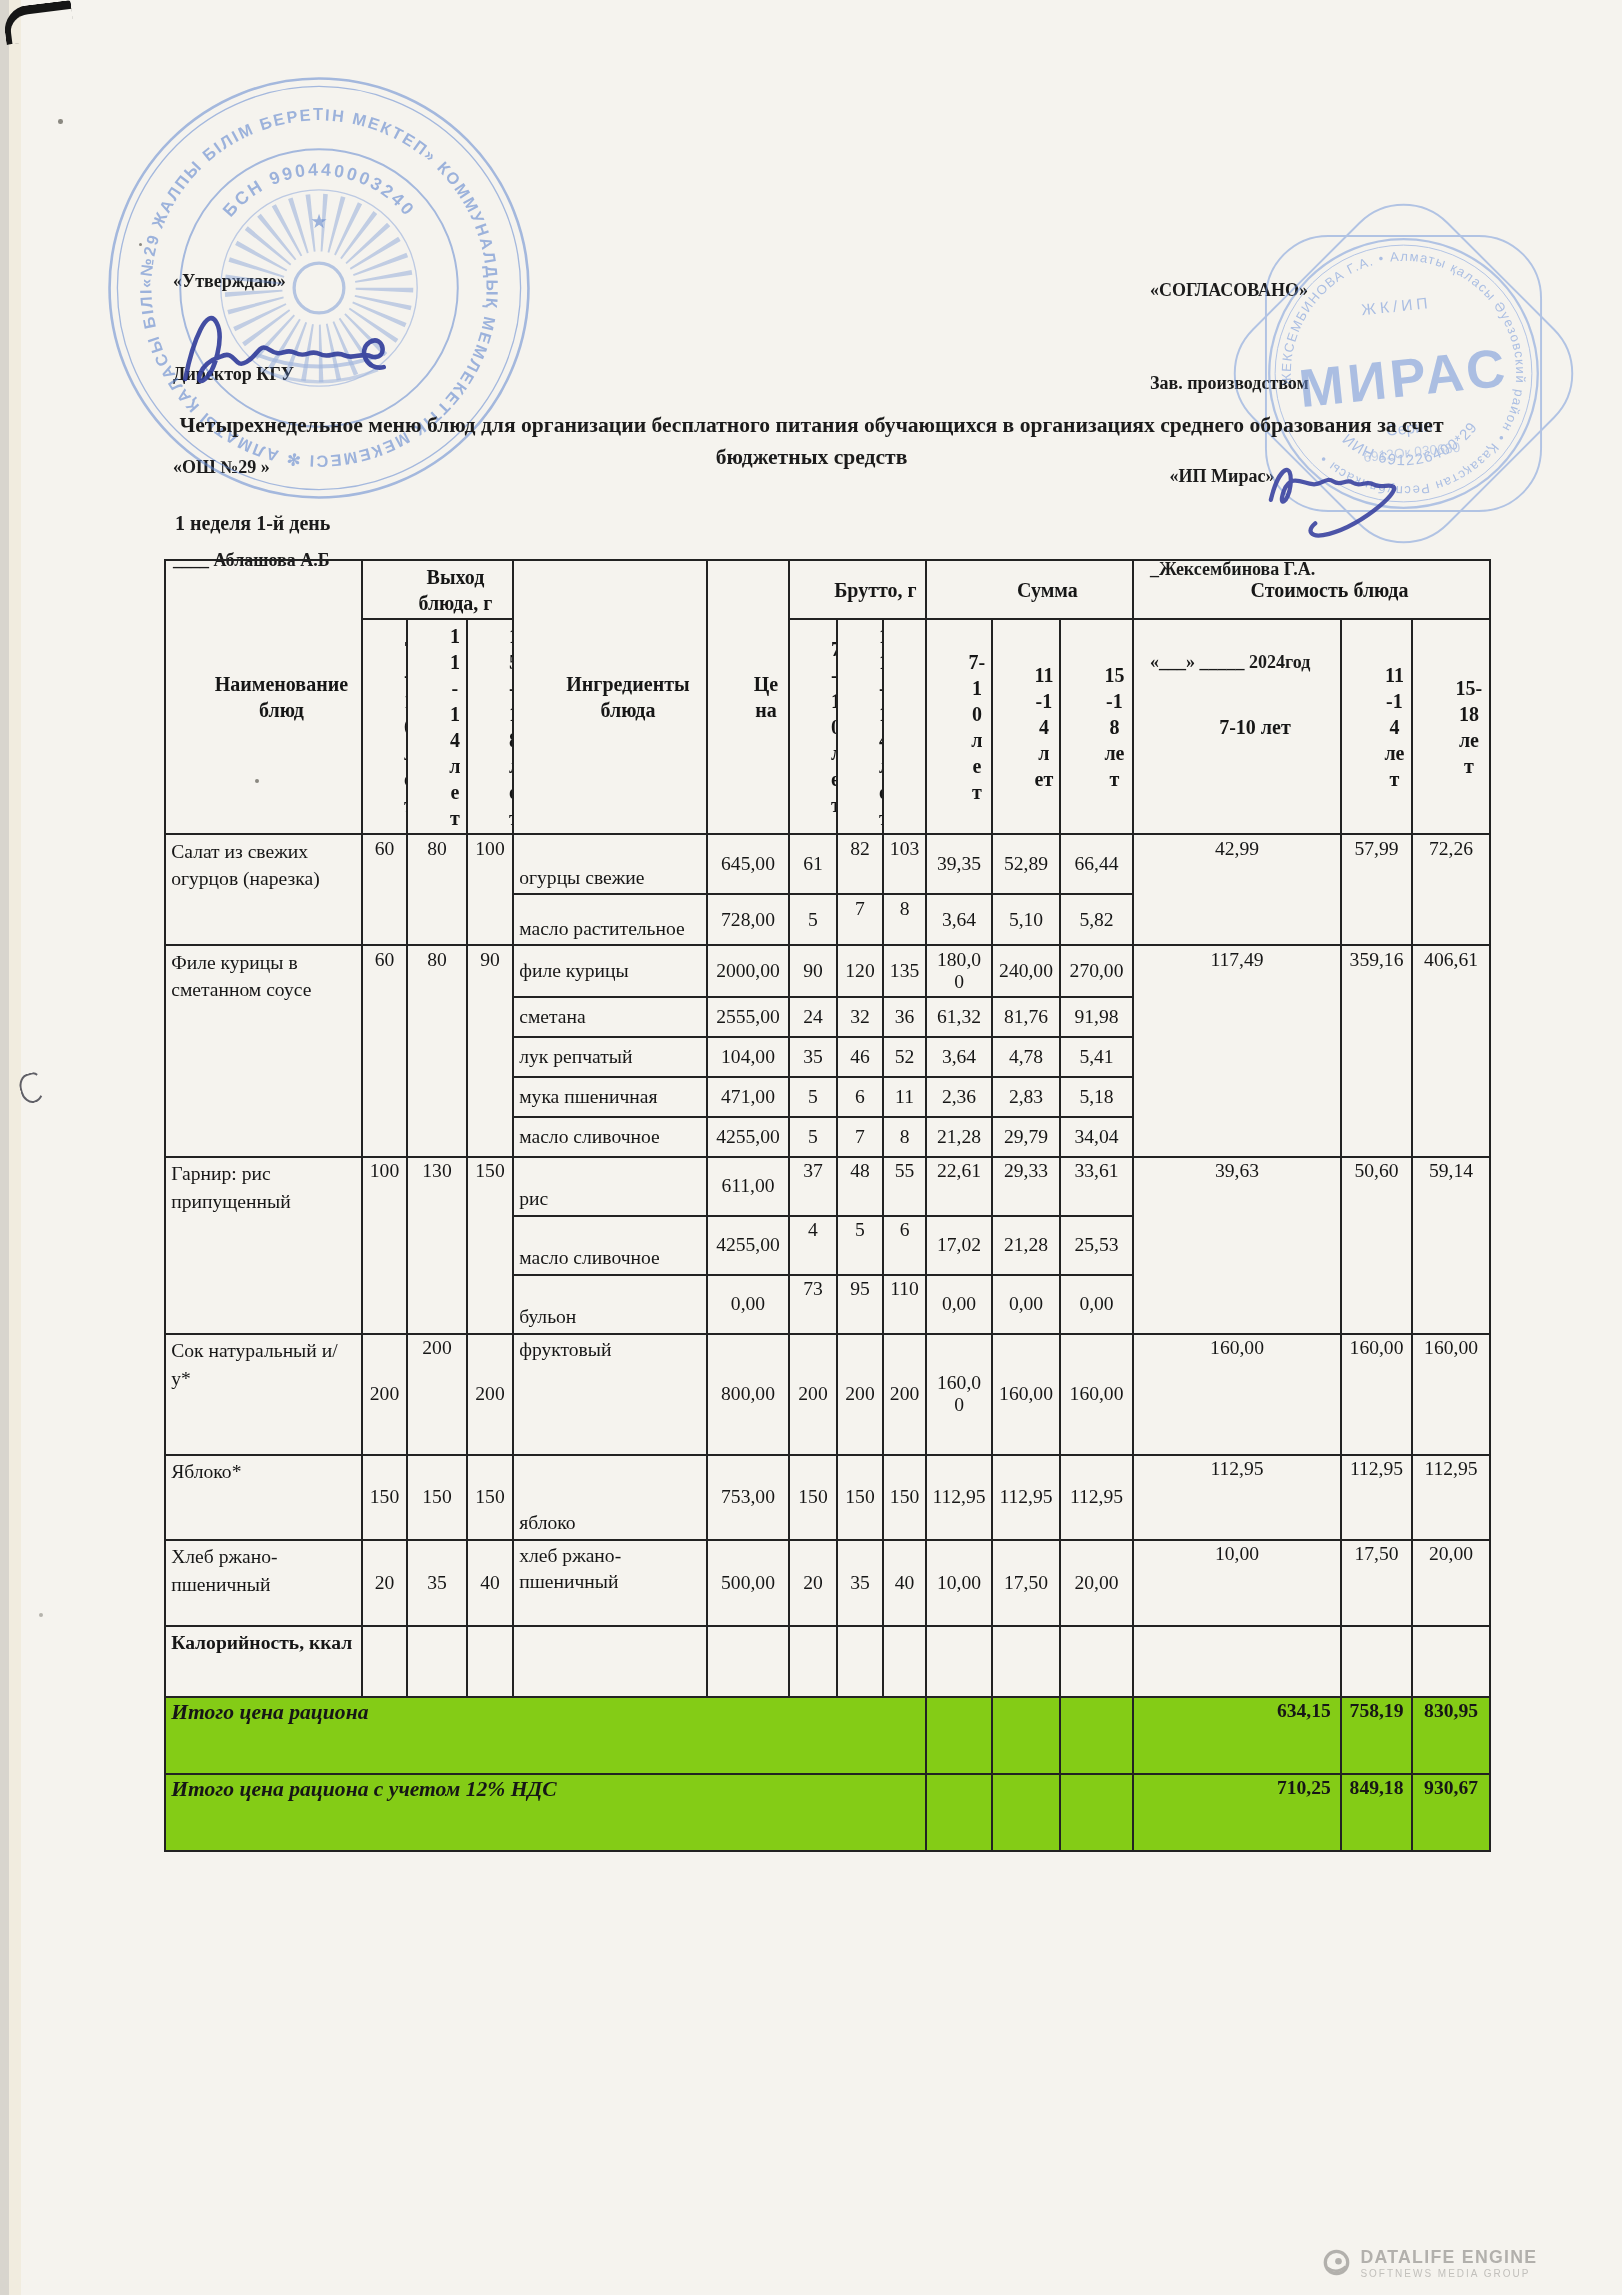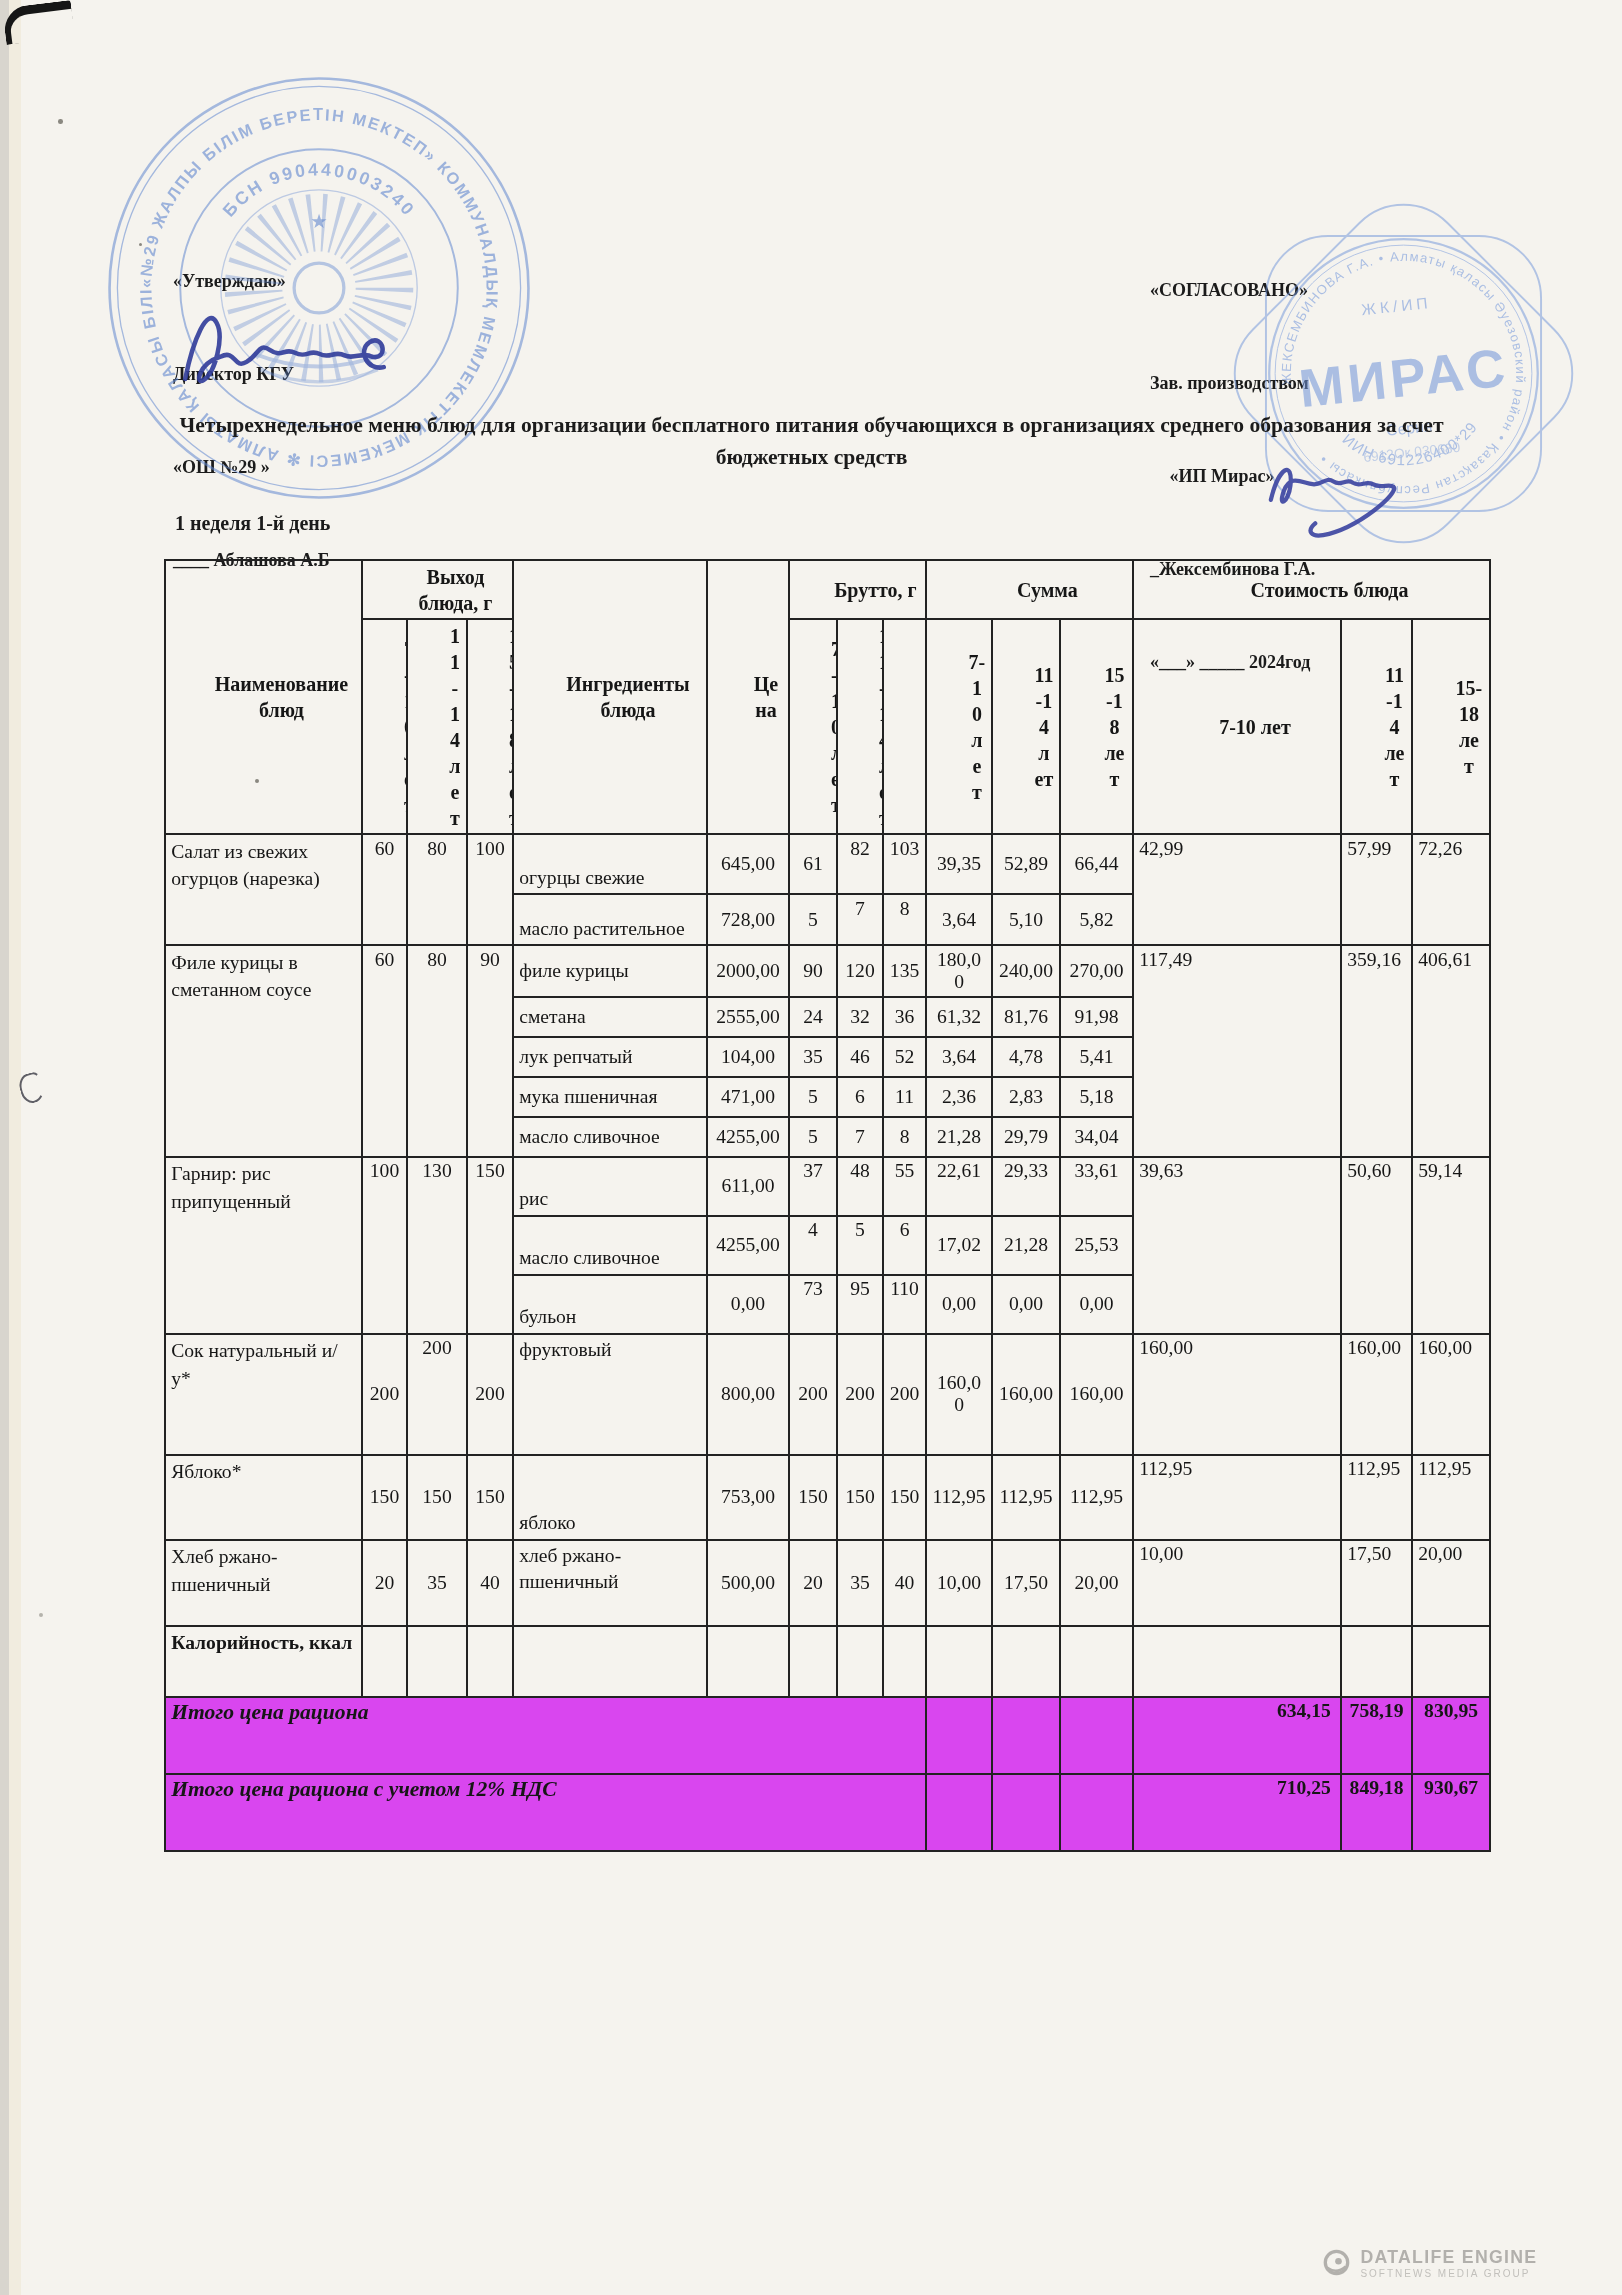--- a/index.html
+++ b/index.html
@@ -31,22 +31,22 @@
   .r1a{height:60px;} .r1b{height:51px;} .rF{height:40px;} .rG{height:59px;}
   .rS{height:121px;} .rYa{height:85px;} .rH{height:86px;} .rK{height:71px;}
   .rT1{height:77px;} .rT2{height:77px;}
   .name{vertical-align:top;text-align:left;padding:5.2px 6.5px;line-height:27.5px;}
   .bold{font-weight:bold;}
   .ing{vertical-align:bottom;text-align:left;padding:2.6px 6.5px;line-height:26px;}
   .ingM{vertical-align:middle;text-align:left;padding:2.6px 6.5px;line-height:25px;}
   .ingT{vertical-align:top;text-align:left;padding:3.9px 6.5px;line-height:26px;}
   .num{text-align:center;vertical-align:middle;}
   .yt{text-align:center;vertical-align:top;padding-top:6.5px;}
-  .cost{vertical-align:top;text-align:left;padding-top:9.2px;}
-  .shade{background:#d946ef;}
+  .cost{vertical-align:top;text-align:center;padding-top:9.2px;}
+  .shade{background:#84cc16;}
   .tot{font-weight:bold;font-style:italic;text-align:left;vertical-align:top;padding:7.9px 10.5px;font-size:21.6px;}
   .totv{font-weight:bold;vertical-align:top;padding-top:9.2px;text-align:center;}
   .totv.ra{text-align:right;padding-right:9.2px;}
   
   .stamp{pointer-events:none;}
   .wm{right:26px;bottom:9.2px;width:275px;height:39px;color:#b2b0ac;font-family:"Liberation Sans",sans-serif;}
   .wm .t1{font-size:17.7px;font-weight:bold;letter-spacing:1.3px;}
   .wm .t2{font-size:10px;letter-spacing:2px;color:#c2c0bc;}
 </style>
 </head>

